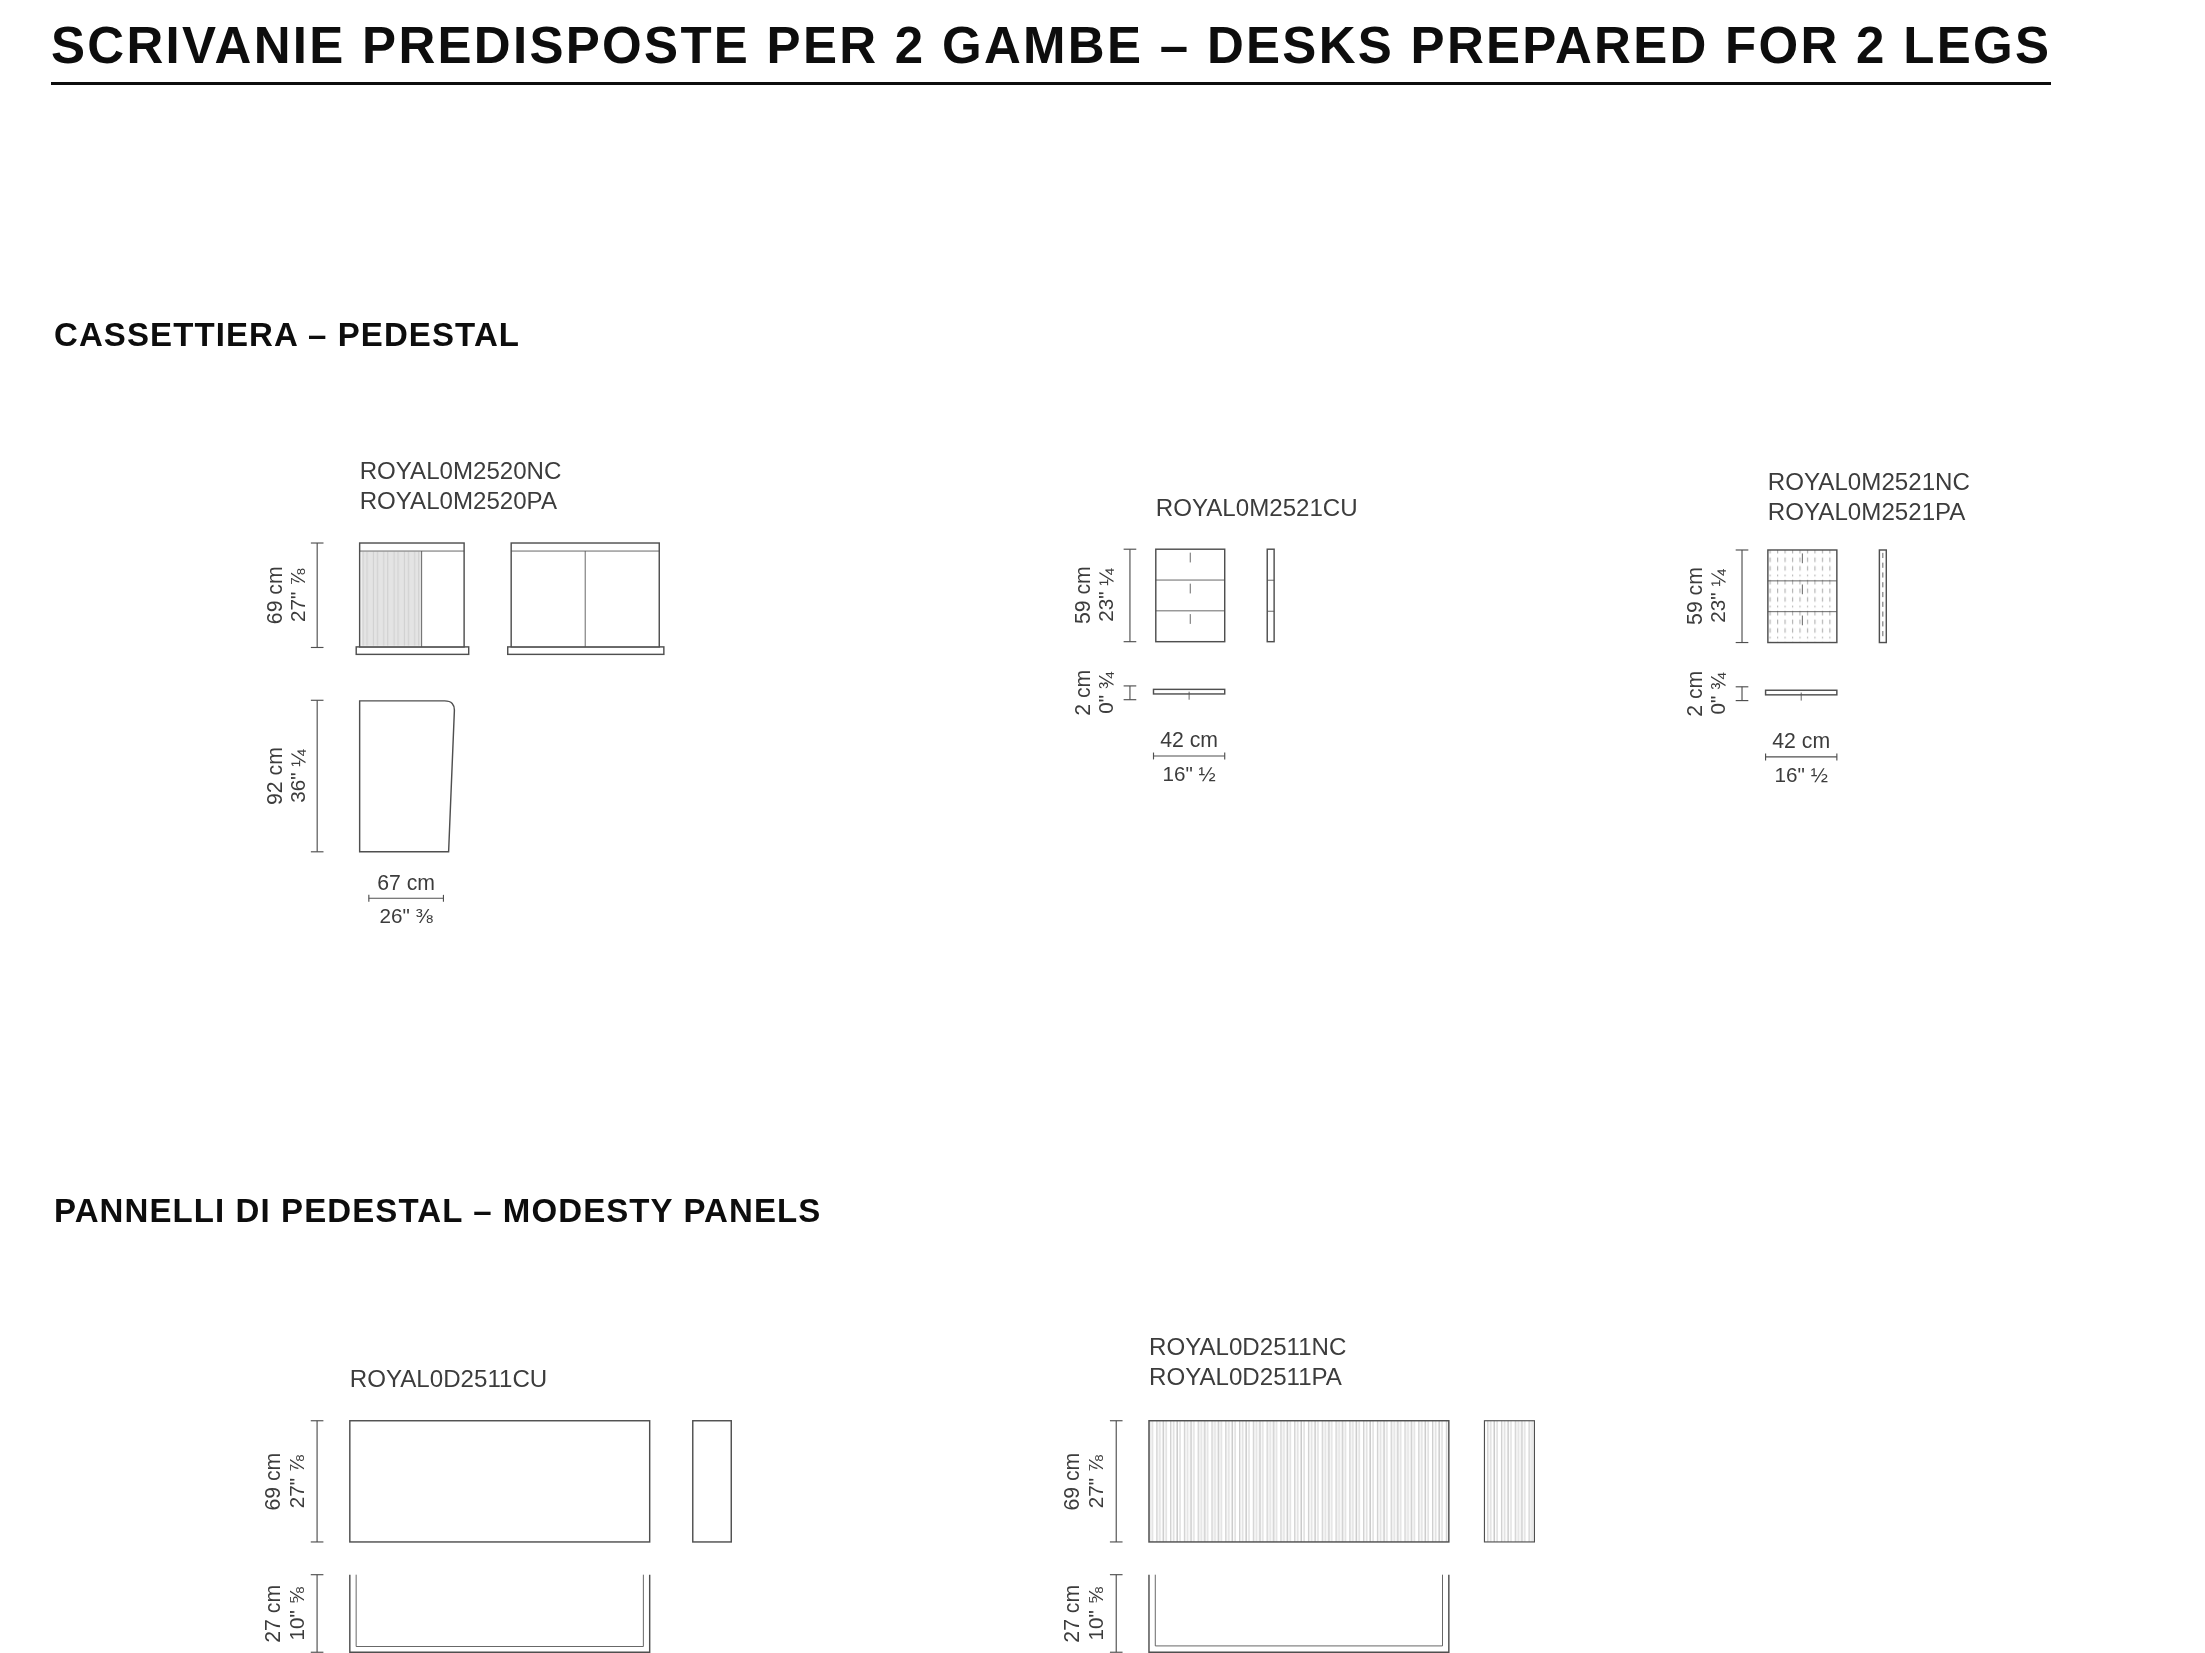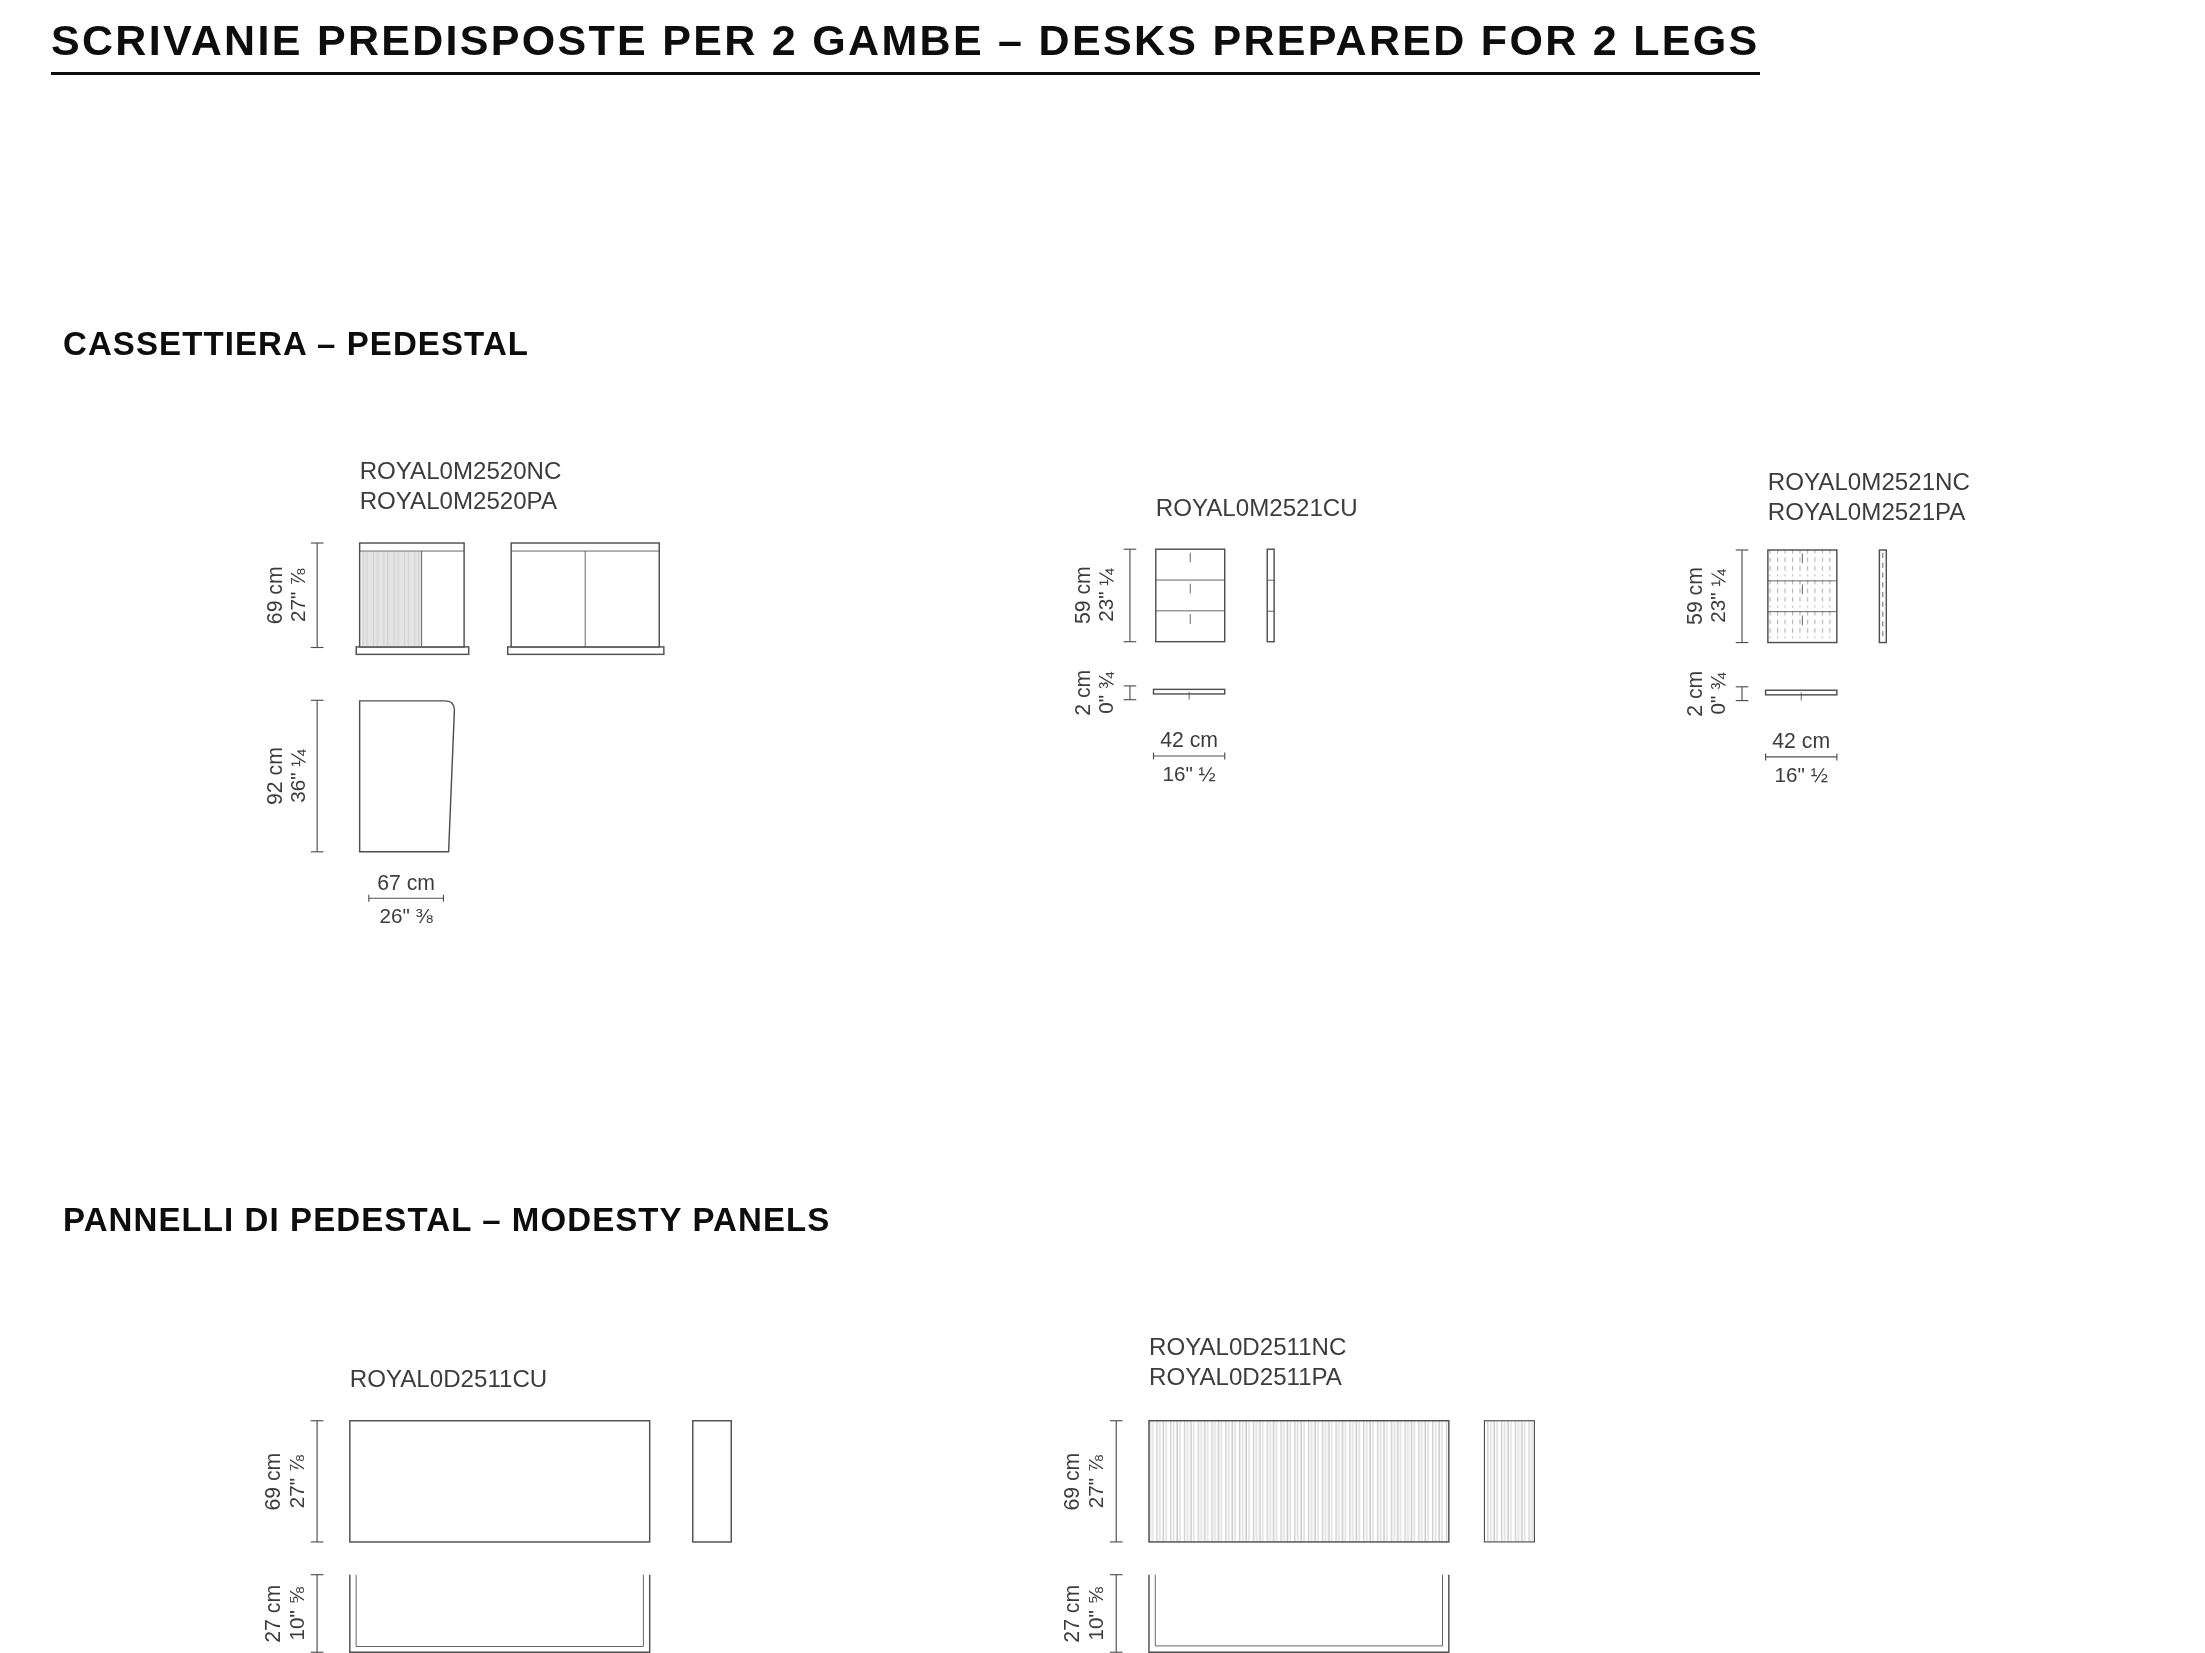--- a/index.html
+++ b/index.html
@@ -3,25 +3,25 @@
 <meta charset="utf-8">
 <title>Catalog Page</title>
 <style>
   html,body{margin:0;padding:0;}
   body{
     width:2205px;height:1654px;background:#ffffff;overflow:hidden;position:relative;
     font-family:"Liberation Sans",sans-serif;color:#0d0d0d;
   }
   .title{
     position:absolute;left:51px;top:16px;margin:0;
-    font-size:43px;font-weight:700;letter-spacing:2.3px;color:#0d0d0d;
+    font-size:51px;font-weight:700;letter-spacing:2.3px;color:#0d0d0d;
     border-bottom:3.4px solid #0d0d0d;padding-bottom:6.9px;white-space:nowrap;
   }
   .section-heading{
-    position:absolute;margin:12px;font-size:33px;font-weight:700;
+    position:absolute;margin:3px;font-size:33px;font-weight:700;
     letter-spacing:1.1px;color:#0d0d0d;white-space:nowrap;
   }
   #h-pedestal{left:51px;top:313px;}
   #h-modesty{left:51px;top:1189px;}
   .fig{position:absolute;overflow:visible;}
   text{font-family:"Liberation Sans",sans-serif;}
   .code{font-size:42px;fill:#3c3c3c;}
   .dim{font-size:37px;fill:#3c3c3c;}
   .dim-imp{font-size:36px;fill:#3c3c3c;}
   .draw{stroke:#4f4f4f;stroke-width:2.5;fill:#ffffff;}

